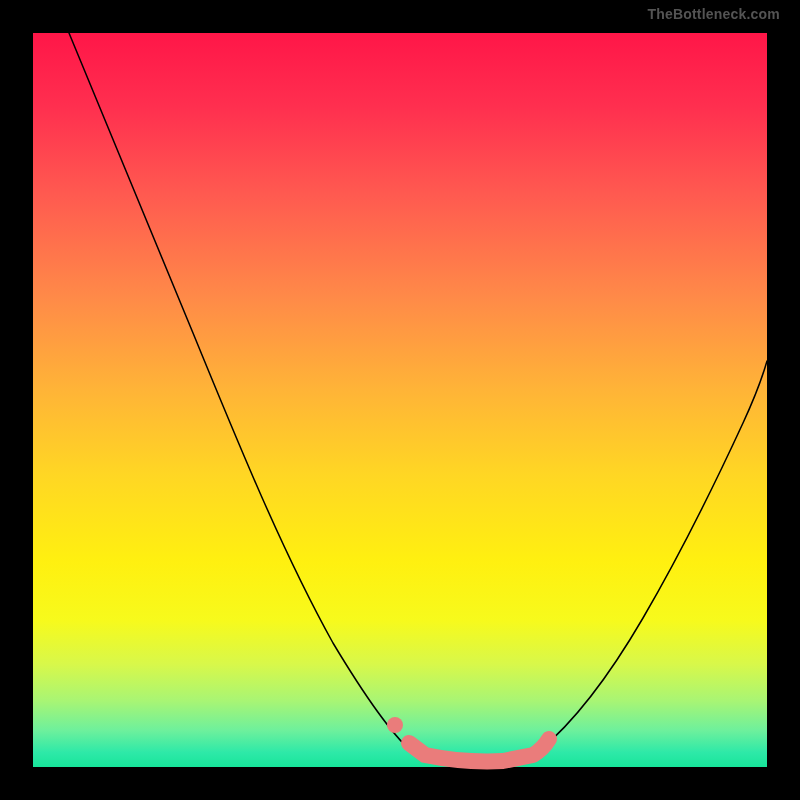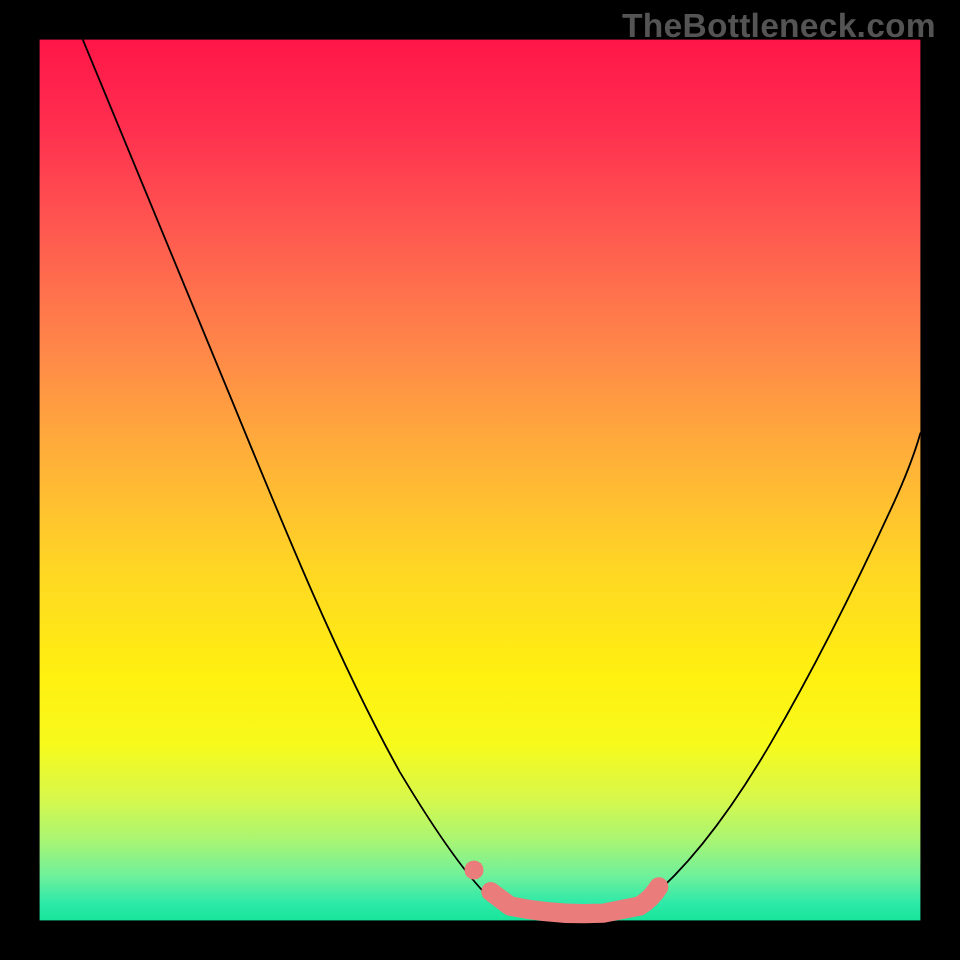--- a/index.html
+++ b/index.html
@@ -41,21 +41,21 @@
       #6ef09c 95%,
       #2ee9a8 98%,
       #17e59a 100%
     );
   }
   .watermark {
     position: absolute;
     top: 6px;
     right: 20px;
     color: #545454;
-    font-size: 28px;
+    font-size: 14px;
     font-weight: 600;
     letter-spacing: 0.2px;
   }
   svg.curves {
     position: absolute;
     left: 0;
     top: 0;
     width: 734px;
     height: 734px;
     overflow: visible;

